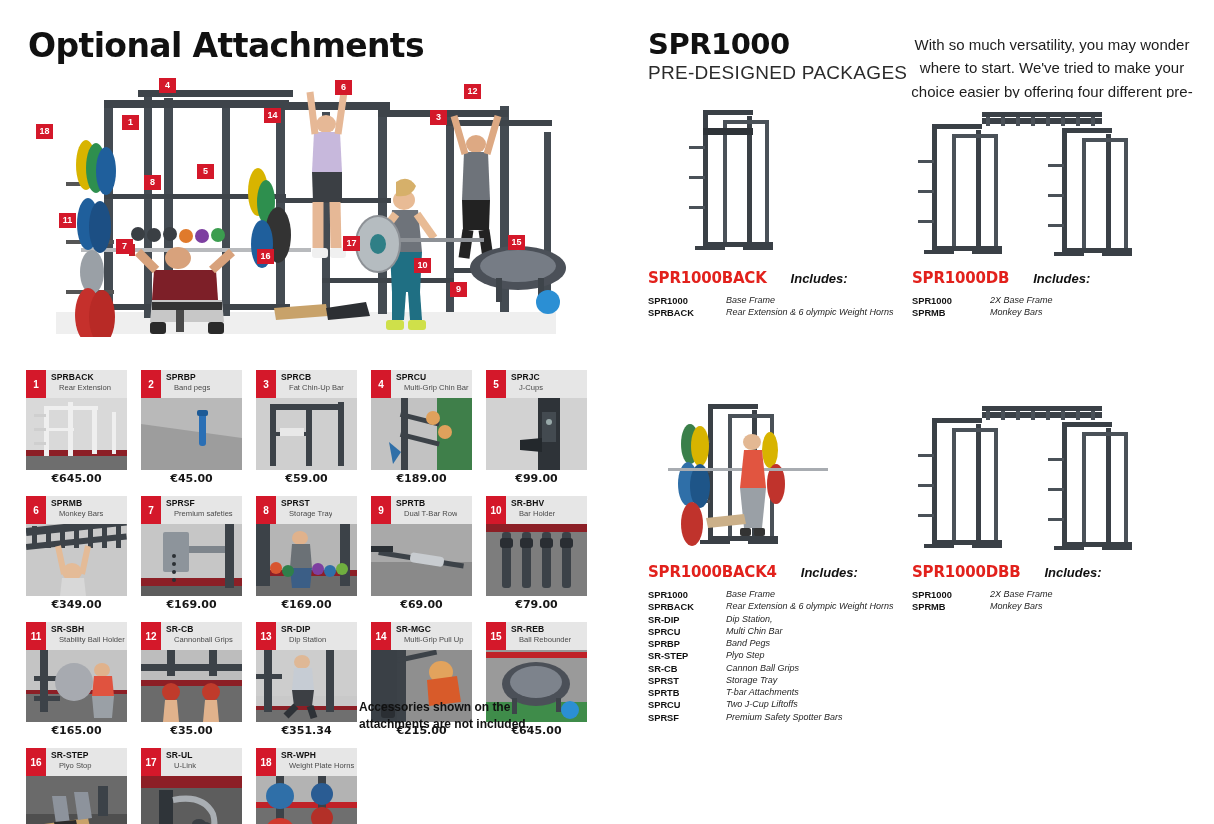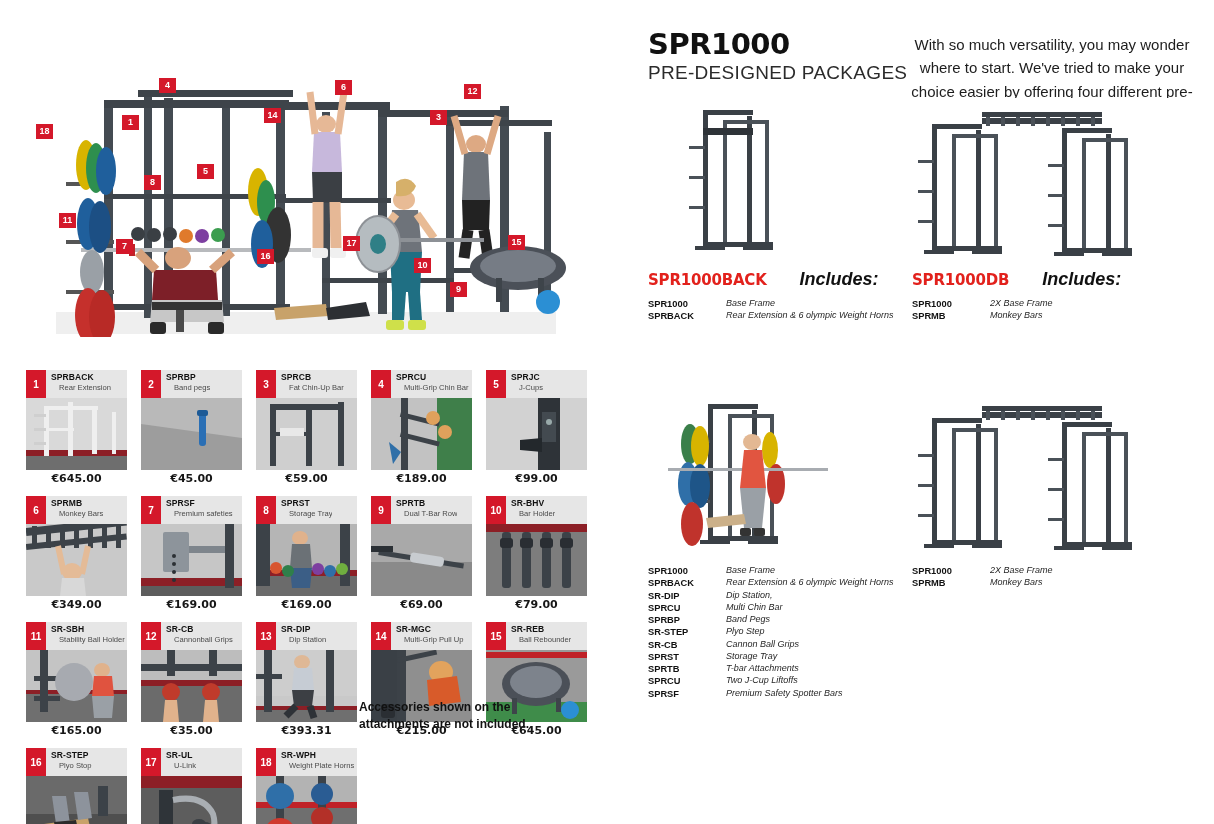--- a/index.html
+++ b/index.html
@@ -95,41 +95,42 @@
   }
 
   .pkg { position: absolute; width: 272px; }
   .pkg-img { width: 272px; height: 165px; background: #fff; }
   .pkg-img svg { display:block; width: 272px; height: 165px; }
   .pkg-head { margin-top: 6px; white-space: nowrap; }
   .pkg-name {
     color: #e2211c; font-size: 15px; font-weight: 700; letter-spacing: -0.2px;
     font-family: "DejaVu Sans", sans-serif;
   }
-  .pkg-incl { color: #111; font-size: 18px; font-style: italic; font-weight: 700; margin-left: 9px; padding-left: 24px; }
+  .pkg-incl { color: #111; font-size: 13px; font-style: italic; font-weight: 700; margin-left: 0; padding-left: 24px; }
   .pkg-list { margin-top: 8px; }
   .pkg-row { display: flex; line-height: 1.32; }
   .pkg-sku { width: 78px; flex: 0 0 78px; font-size: 9.3px; font-weight: 700; color: #111; }
   .pkg-item { font-size: 9px; font-style: italic; color: #262626; }
 
   .pkg-tl { left: 28px;  top: 98px; }
   .pkg-tr { left: 292px; top: 98px; }
   .pkg-bl { left: 28px;  top: 392px; }
   .pkg-br { left: 292px; top: 392px; }
   .pkg-tr .pkg-img, .pkg-br .pkg-img { width: 292px; }
   .pkg-tr, .pkg-br { width: 292px; }
   .pkg-tr .pkg-img svg, .pkg-br .pkg-img svg { width: 292px; }
 </style>
 </head>
 <body>
 
 <div class="page">
 
   <div class="left-col">
 
+    <div class="main-title">Optional Attachments</div>
 
     <div class="hero">
       <svg viewBox="0 0 560 265" xmlns="http://www.w3.org/2000/svg">
         <rect x="0" y="0" width="560" height="265" fill="#ffffff"></rect>
 
         <rect x="30" y="240" width="500" height="22" fill="#efefef"></rect>
 
         <g fill="#444b52">
           <rect x="78" y="32" width="9" height="215"></rect>
           <rect x="138" y="26" width="9" height="222"></rect>
@@ -575,21 +576,21 @@
                 <rect x="0" y="24" width="26" height="5"></rect>
                 <rect x="70" y="0" width="8" height="62"></rect>
               </g>
               <ellipse cx="46" cy="12" rx="8" ry="7" fill="#dfb896"></ellipse>
               <path d="M38 18 L56 18 L58 40 L36 40 Z" fill="#c6ccd4"></path>
               <path d="M36 40 L58 40 L56 56 L38 56 Z" fill="#3c3f44"></path>
               <path d="M40 56 L30 66" stroke="#2e3237" stroke-width="7"></path>
               <path d="M54 56 L58 68" stroke="#2e3237" stroke-width="7"></path>
             </svg>
           </div>
-          <div class="card-price">€393.31</div>
+          <div class="card-price">€351.34</div>
         </div>
         <div class="card">
           <div class="card-top">
             <div class="card-num">14</div>
             <div class="card-titles">
               <div class="card-code">SR-MGC</div>
               <div class="card-desc">Multi-Grip Pull Up</div>
             </div>
           </div>
           <div class="card-img">
@@ -821,20 +822,21 @@
             <ellipse cx="128" cy="92" rx="9" ry="20" fill="#c0332c"></ellipse>
             <rect x="20" y="76" width="160" height="3" fill="#a8acb1"></rect>
             <ellipse cx="104" cy="50" rx="9" ry="8" fill="#e3b893"></ellipse>
             <path d="M96 58 L114 58 L118 96 L92 96 Z" fill="#e15540"></path>
             <path d="M92 96 L118 96 L114 136 L96 136 Z" fill="#9aa0a6"></path>
             <rect x="92" y="136" width="11" height="8" rx="2" fill="#333"></rect>
             <rect x="106" y="136" width="11" height="8" rx="2" fill="#333"></rect>
             <path d="M58 126 L96 122 L98 132 L60 136 Z" fill="#cbb089"></path>
           </svg>
         </div>
+        <div class="pkg-head"><span class="pkg-name">SPR1000BACK4</span><span class="pkg-incl">Includes:</span></div>
         <div class="pkg-list">
           <div class="pkg-row">
             <div class="pkg-sku">SPR1000</div>
             <div class="pkg-item">Base Frame</div>
           </div>
           <div class="pkg-row">
             <div class="pkg-sku">SPRBACK</div>
             <div class="pkg-item">Rear Extension &amp; 6 olympic Weight Horns</div>
           </div>
           <div class="pkg-row">
@@ -908,20 +910,21 @@
             <rect x="89" y="14" width="4" height="14" fill="#4a5158"></rect>
             <rect x="104" y="14" width="4" height="14" fill="#4a5158"></rect>
             <rect x="119" y="14" width="4" height="14" fill="#4a5158"></rect>
             <rect x="134" y="14" width="4" height="14" fill="#4a5158"></rect>
             <rect x="149" y="14" width="4" height="14" fill="#4a5158"></rect>
             <rect x="164" y="14" width="4" height="14" fill="#4a5158"></rect>
             <rect x="179" y="14" width="4" height="14" fill="#4a5158"></rect>
             <rect x="70" y="14" width="120" height="5" fill="#3a4046"></rect>
           </svg>
         </div>
+        <div class="pkg-head"><span class="pkg-name">SPR1000DBB</span><span class="pkg-incl">Includes:</span></div>
         <div class="pkg-list">
           <div class="pkg-row">
             <div class="pkg-sku">SPR1000</div>
             <div class="pkg-item">2X Base Frame</div>
           </div>
           <div class="pkg-row">
             <div class="pkg-sku">SPRMB</div>
             <div class="pkg-item">Monkey Bars</div>
           </div>
         </div>

